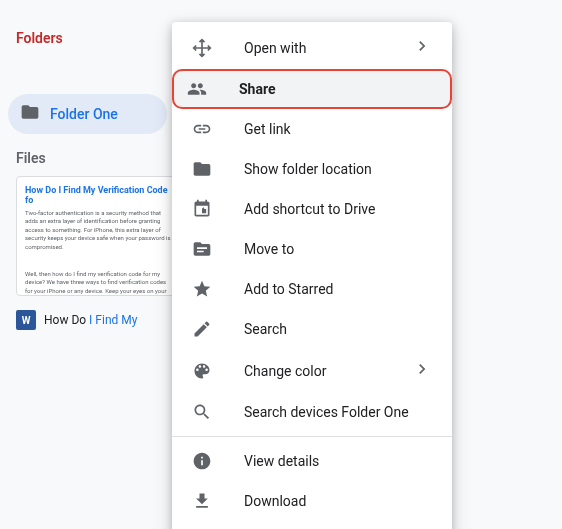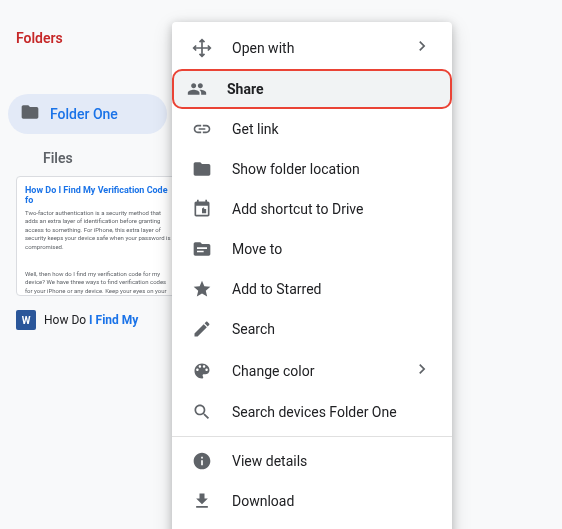--- a/index.html
+++ b/index.html
@@ -52,21 +52,20 @@
       color: #1a73e8;
       font-weight: 500;
     }
 
     .files-section-label {
       font-size: 14px;
       font-weight: 600;
       color: #5f6368;
       padding: 0 8px;
       margin-bottom: 10px;
-      margin-left: 27px;
     }
 
     .file-thumbnail {
       width: 164px;
       height: 120px;
       background: white;
       border: 1px solid #dadce0;
       border-radius: 4px;
       overflow: hidden;
       margin-left: 8px;
@@ -111,40 +110,40 @@
       flex-shrink: 0;
     }
 
     .file-list-name {
       font-size: 12px;
       color: #202124;
     }
 
     .file-list-name span {
       color: #1a73e8;
-      font-weight: 700;
+      font-weight: 400;
     }
 
     
     .context-menu {
       position: absolute;
       top: 22px;
       left: 172px;
       width: 280px;
       background: white;
       border-radius: 4px;
       box-shadow: 0 2px 10px rgba(0,0,0,0.2), 0 6px 20px rgba(0,0,0,0.15);
       padding: 4px 0;
       z-index: 100;
     }
 
     .menu-item {
       display: flex;
       align-items: center;
-      gap: 20px;
+      gap: 32px;
       padding: 10px 20px;
       cursor: pointer;
       position: relative;
       transition: background 0.1s;
     }
 
     .menu-item.highlighted {
       background: #f1f3f4;
       border: 2px solid #ea4335;
       border-radius: 10px;

